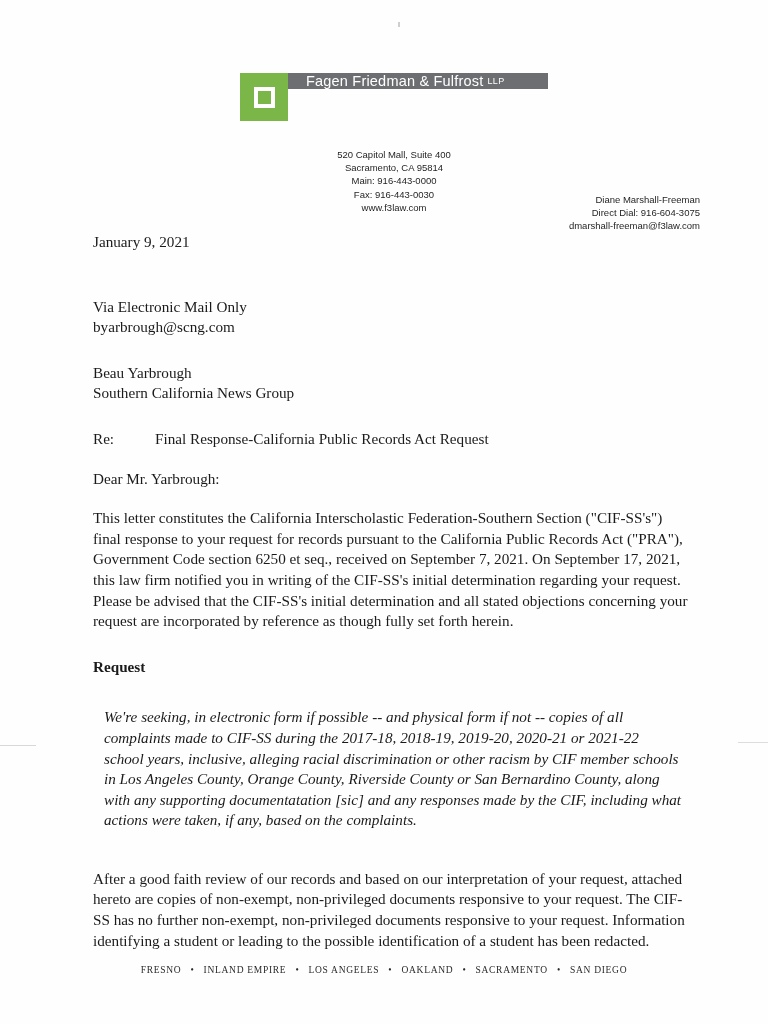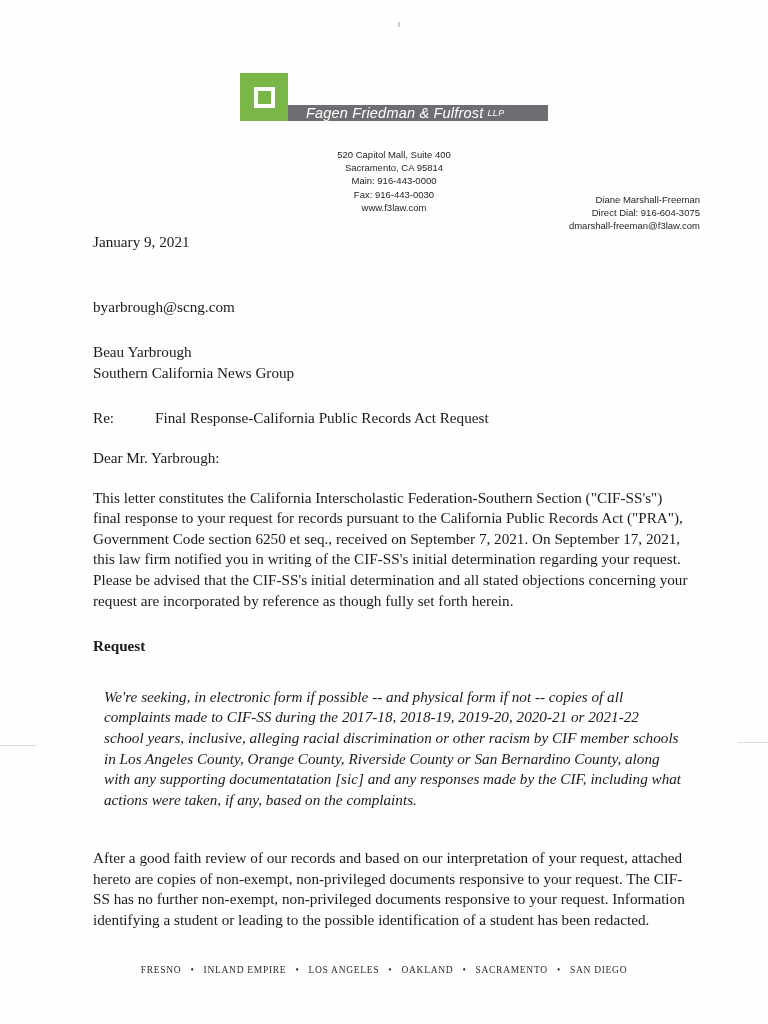--- a/index.html
+++ b/index.html
@@ -47,22 +47,21 @@
   }
 
   
   .letterhead {
     position: absolute;
     left: 240px;
     top: 73px;
     width: 308px;
     height: 48px;
     display: flex;
-    align-items: flex-end;
-    font-style: italic;
+    align-items: flex-start;
   }
   .logo-mark {
     width: 48px;
     height: 48px;
     background: #7ab648;
     display: flex;
     align-items: center;
     justify-content: center;
     flex: 0 0 auto;
   }
@@ -205,20 +204,21 @@
   <div class="attorney-block">
     <div>Diane Marshall-Freeman</div>
     <div>Direct Dial: 916-604-3075</div>
     <div>dmarshall-freeman@f3law.com</div>
   </div>
 
   <div class="body-area">
 
     <p class="date-line">January 9, 2021</p>
 
+    <p class="addr-line">Via Electronic Mail Only</p>
     <p class="addr-line">byarbrough@scng.com</p>
 
     <div class="block-gap-md"></div>
 
     <p class="addr-line">Beau Yarbrough</p>
     <p class="addr-line">Southern California News Group</p>
 
     <div class="block-gap-md"></div>
 
     <div class="re-row">

